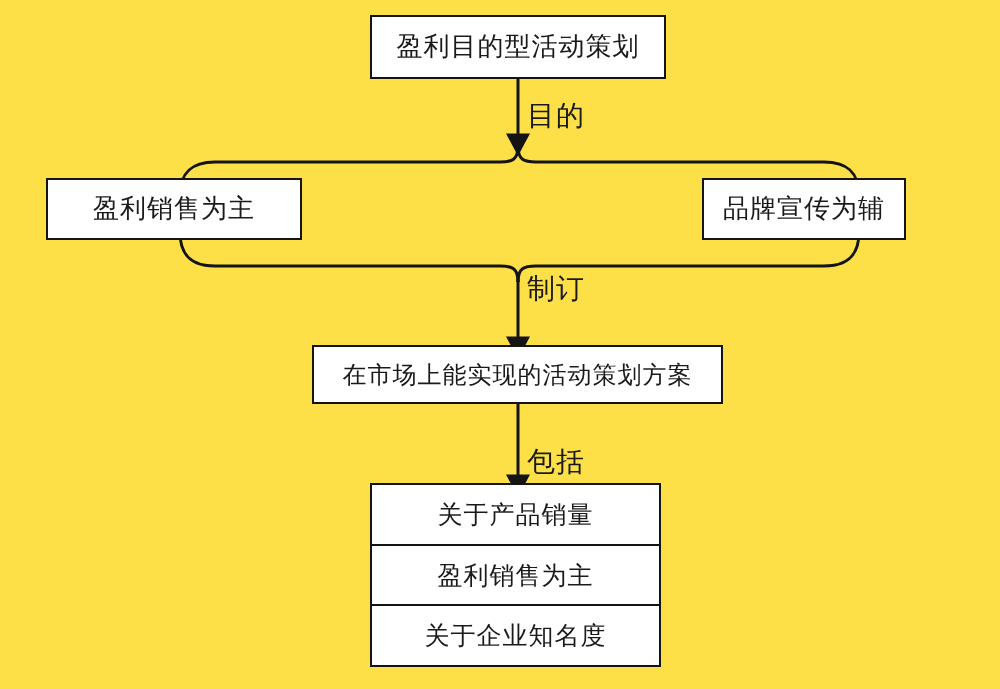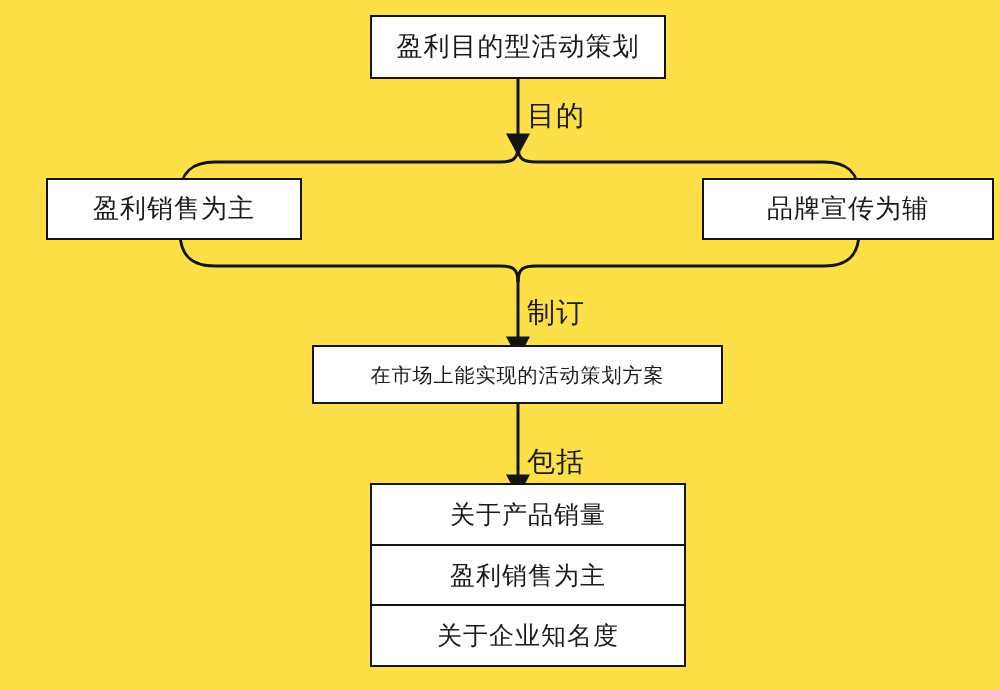--- a/index.html
+++ b/index.html
@@ -37,28 +37,28 @@
     letter-spacing: 1px;
     white-space: nowrap;
     z-index: 3;
   }
   .node-text {
     display: block;
     line-height: 1;
   }
   .n-root   { left: 370px; top: 15px;  width: 296px; height: 64px;  font-size: 26px; }
   .n-left   { left: 46px;  top: 178px; width: 256px; height: 62px;  font-size: 26px; }
-  .n-right  { left: 702px; top: 178px; width: 292px; height: 62px;  font-size: 26px; }
-  .n-plan   { left: 312px; top: 345px; width: 411px; height: 59px;  font-size: 20px; }
+  .n-right  { left: 702px; top: 178px; width: 204px; height: 62px;  font-size: 26px; }
+  .n-plan   { left: 312px; top: 345px; width: 411px; height: 59px;  font-size: 24px; }
 
   .stack {
     position: absolute;
     left: 370px;
     top: 483px;
-    width: 316px;
+    width: 291px;
     height: 184px;
     box-sizing: border-box;
     border: 2px solid #141414;
     background: #ffffff;
     display: flex;
     flex-direction: column;
     z-index: 3;
   }
   .stack-row {
     flex: 1 1 0;
@@ -77,21 +77,21 @@
   .edge-label {
     position: absolute;
     font-size: 28px;
     color: #1a1a1a;
     letter-spacing: 1px;
     white-space: nowrap;
     z-index: 4;
     background: transparent;
   }
   .lbl-mudi   { left: 527px; top: 97px; }
-  .lbl-zhiding{ left: 527px; top: 294px; }
+  .lbl-zhiding{ left: 527px; top: 270px; }
   .lbl-baokuo { left: 527px; top: 443px; }
 </style>
 </head>
 <body>
 
 <div id="canvas">
 
   <svg id="wires" viewBox="0 0 1000 689" width="1000" height="689" xmlns="http://www.w3.org/2000/svg">
     <defs>
       <marker id="arrow" markerWidth="11" markerHeight="11" refX="2.2" refY="4" orient="auto" markerUnits="strokeWidth">

